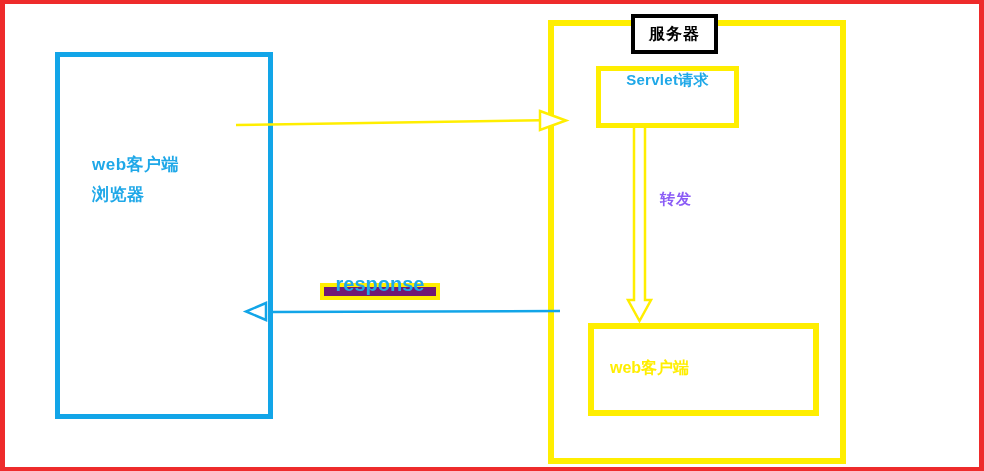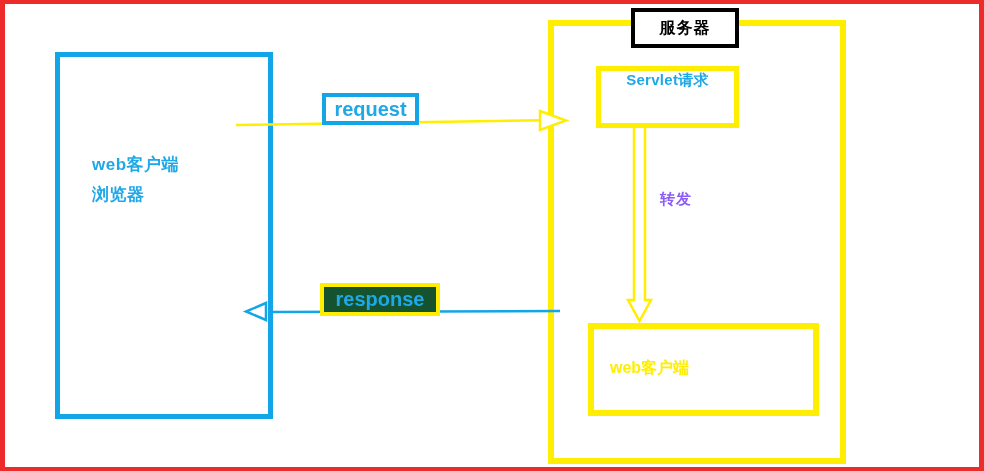--- a/index.html
+++ b/index.html
@@ -76,22 +76,22 @@
     height: 444px;
     box-sizing: border-box;
     border: 6px solid #ffee00;
     background: transparent;
     z-index: 8;
   }
   
   #server-title {
     position: absolute;
     left: 631px;
-    top: 8px;
-    width: 108px;
+    top: 14px;
+    width: 87px;
     height: 40px;
     box-sizing: border-box;
     border: 4px solid #000000;
     background: #ffffff;
     color: #000000;
     font-size: 16px;
     font-weight: bold;
     display: flex;
     align-items: center;
     justify-content: center;
@@ -175,26 +175,26 @@
     font-weight: bold;
     letter-spacing: 0px;
   }
 
   
   #response-tag {
     position: absolute;
     left: 320px;
     top: 283px;
     width: 120px;
-    height: 33px;
+    height: 17px;
     box-sizing: border-box;
     border: 4px solid #ffee00;
-    background: #14532d;
-    display: flex;
-    align-items: center;
+    background: #701a75;
+    display: flex;
+    align-items: flex-end;
     justify-content: center;
     z-index: 20;
   }
   #response-tag-label {
     color: #1fa8e8;
     font-size: 20px;
     font-weight: bold;
   }
 
   
@@ -252,23 +252,20 @@
     </g>
 
     <g>
       <line x1="560" y1="311" x2="272" y2="312" stroke="#12a5e8" stroke-width="2.5"></line>
       <polygon points="266,303 246,311.5 266,320" fill="#ffffff" stroke="#12a5e8" stroke-width="2.5"></polygon>
     </g>
   </svg>
 
   <div id="server-title">服务器</div>
 
-  <div id="request-tag">
-    <span id="request-tag-label">request</span>
-  </div>
 
   <div id="response-tag">
     <span id="response-tag-label">response</span>
   </div>
 
   <div id="watermark"></div>
 
   <div id="red-frame"></div>
   <div id="red-frame-inner"></div>
 </div>

